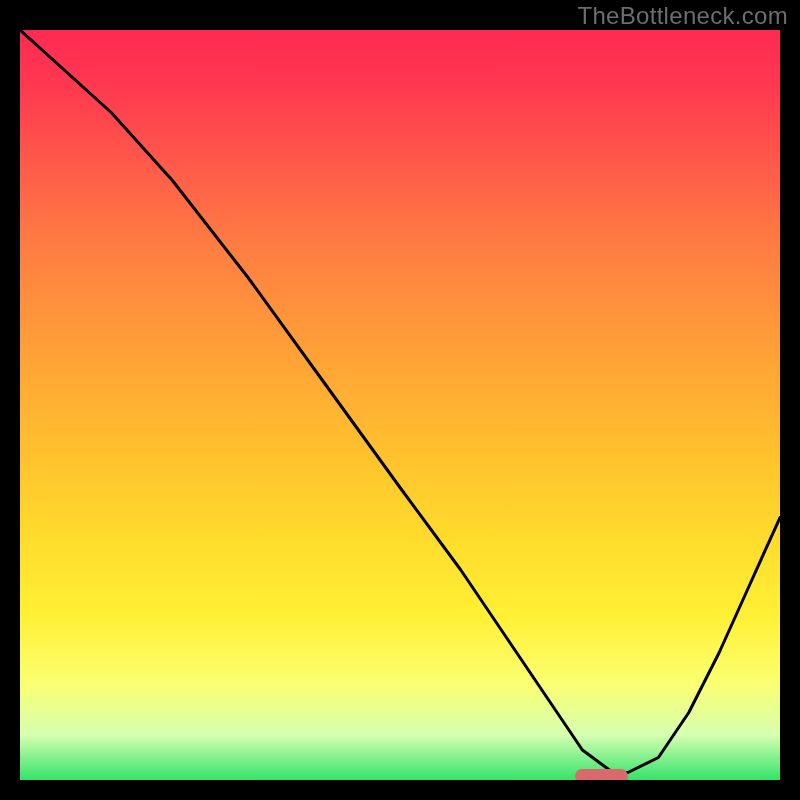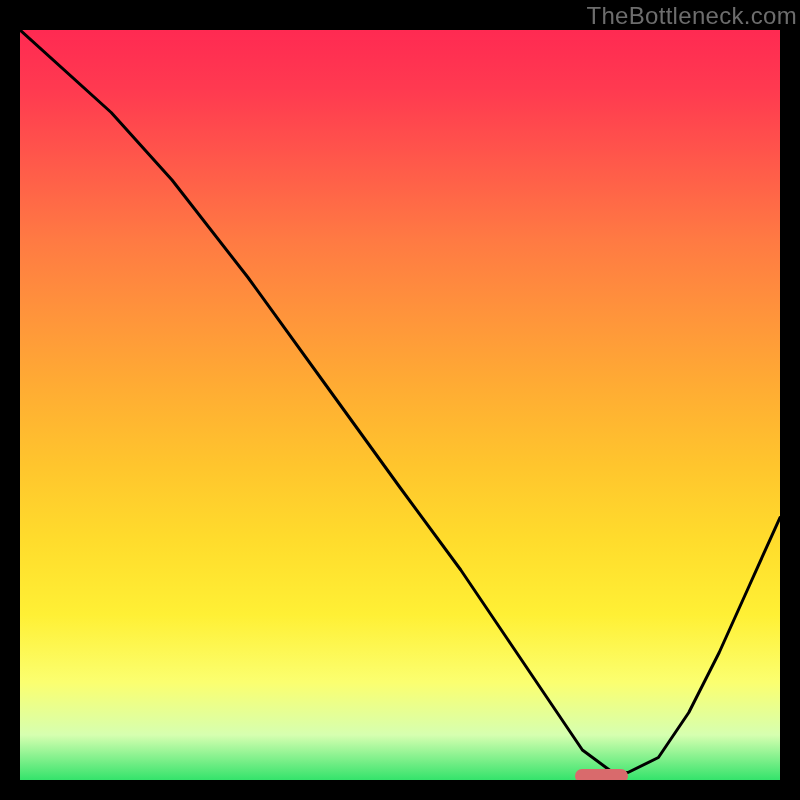--- a/index.html
+++ b/index.html
@@ -6,21 +6,21 @@
   html, body { width: 800px; height: 800px; background: #ffffff; }
   .frame {
     position: relative;
     width: 800px;
     height: 800px;
     background: #000000;
   }
   .watermark {
     position: absolute;
     top: 2px;
-    right: 3px;
+    right: 12px;
     font-family: Arial, Helvetica, sans-serif;
     font-size: 24px;
     font-weight: 500;
     color: #6d6d6d;
     letter-spacing: 0.3px;
     z-index: 3;
   }
   .plot {
     position: absolute;
     left: 20px;

